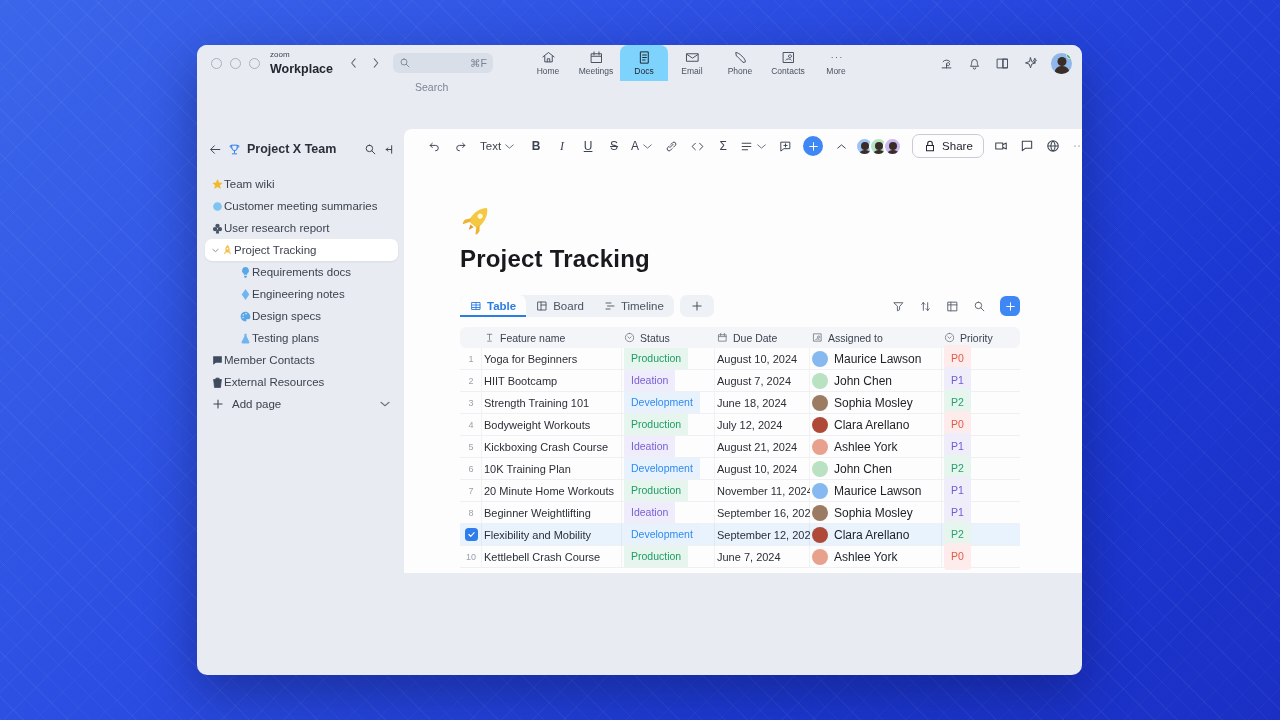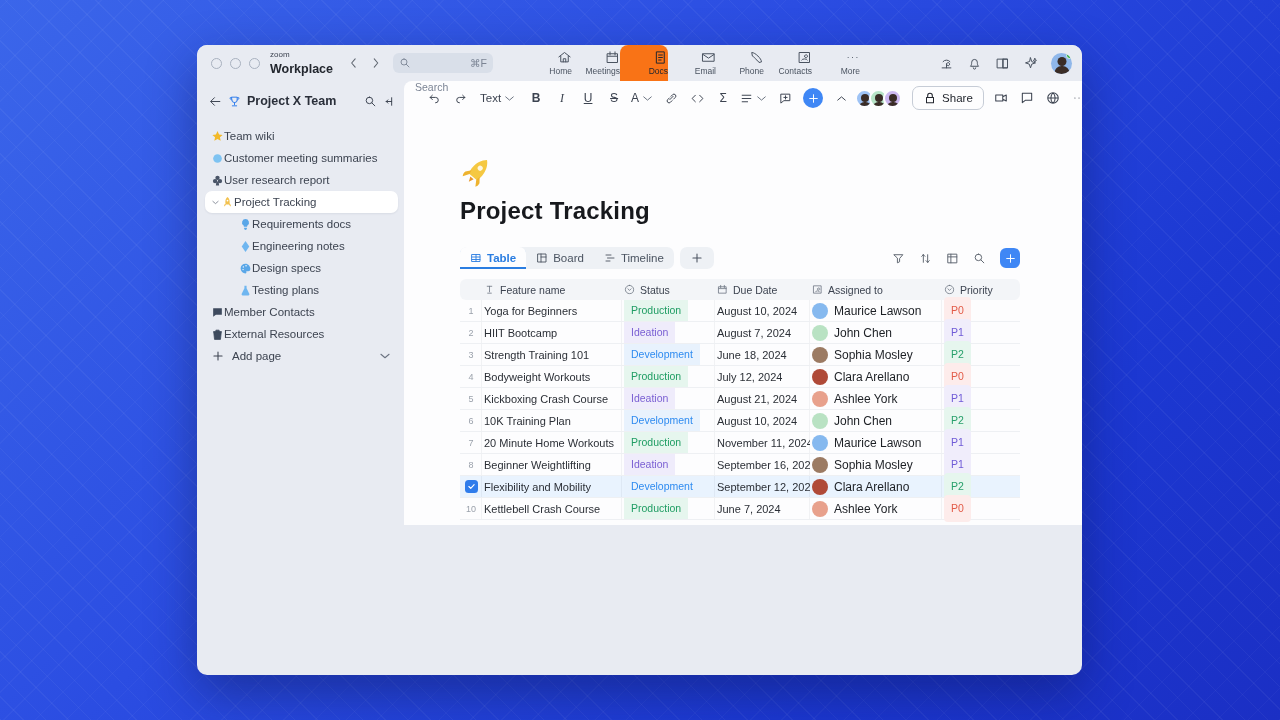--- a/index.html
+++ b/index.html
@@ -24,31 +24,31 @@
   .traffic{ display:flex; gap:8px; padding:0 10px 0 14px; }
   .traffic span{ width:11px; height:11px; border-radius:50%; border:1.5px solid #a8b1bf; display:block; }
   .logo{ line-height:1; margin-right:10px; cursor:default; }
   .logo .z{ font-size:8px; color:#3c4350; display:block; margin-bottom:1px; }
   .logo .w{ font-size:12.5px; font-weight:bold; color:#23272f; }
   .histbtn{ width:22px; height:22px; display:flex; align-items:center; justify-content:center; color:#5f6670; }
   .searchpill{ width:100px; height:20px; background:#d9dfe9; border-radius:6px; display:flex; align-items:center;
     padding:0 6px; color:#7b8494; font-size:10.5px; gap:4px; margin-left:6px; }
   .searchpill .sp{ flex:1;margin-top:47px; }
   .navitems{ position:absolute; left:327px; top:0; height:36px; display:flex; align-items:stretch; }
-  .navitem{ width:48px; display:flex; flex-direction:column; align-items:flex-end; justify-content:center;
+  .navitem{ width:48px; display:flex; flex-direction:column; align-items:center; justify-content:center;
     gap:1px; color:#4a5360; font-size:8.5px; cursor:pointer; }
-  .navitem.active{ background:#f97316; border-radius:8px 8px 0 0; color:#23272f; }
+  .navitem.active{ background:#7dd3fc; border-radius:8px 8px 0 0; color:#23272f; }
   .topright{ position:absolute; right:10px; top:0; height:36px; display:flex; align-items:center; gap:13px; color:#4a5360; }
   .avatar-top{ position:relative; width:21px; height:21px; border-radius:50%; background:#8fb7ea; overflow:hidden; }
   .avatar-top i, .av i{ position:absolute; left:50%; transform:translateX(-50%); background:#3a2c26; border-radius:50%; }
   .avatar-top .hd{ top:4px; width:9px; height:9px; }
   .avatar-top .bd{ top:13px; width:15px; height:10px; border-radius:7px 7px 0 0; }
   .status-dot{ position:absolute; right:-1px; top:-1px; width:7px; height:7px; background:#2fb344; border:1.5px solid #e8ebf2; border-radius:50%; }
   
-  .bodyrow{ display:flex; height:444px; }
+  .bodyrow{ display:flex; height:444px;margin-top:48px; }
   .sidebar{ width:207px; background:#e8ebf2; padding:8px 6px 0 8px; flex:none; }
   .sb-head{ display:flex; align-items:center; height:24px; gap:6px; color:#3c4350; padding:0 2px 0 4px; margin-bottom:12px; }
   .sb-title{ font-size:12.5px; font-weight:bold; color:#2a2f3a; flex:1; }
   .sb-item{ display:flex; align-items:center; height:22px; padding:0 6px; border-radius:7px;
     font-size:11.5px; color:#3c4350; cursor:pointer; position:relative; }
   .sb-item .chev{ width:10px; display:flex; color:#6a7280; }
   .sb-item.selected{ background:#ffffff; box-shadow:0 1px 2px rgba(30,40,80,.08); }
   .sb-item .ico{ display:flex; }
   .sb-indent{ padding-left:34px; }
   .sb-add{ display:flex; align-items:center; gap:7px; height:22px; padding:0 6px; color:#3c4350; font-size:11.5px; cursor:pointer; }

